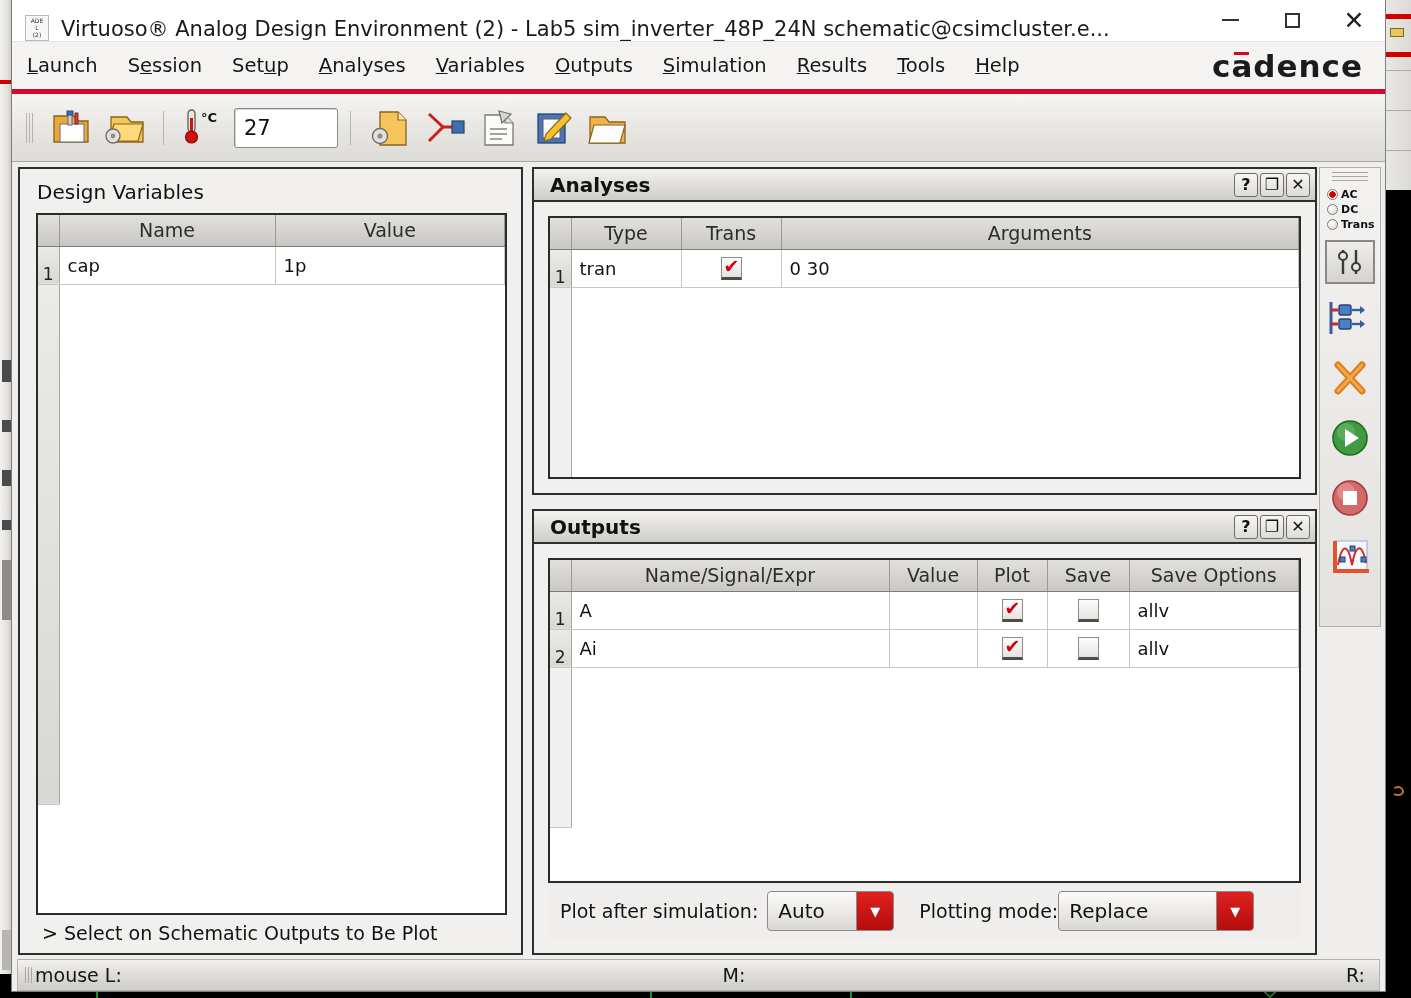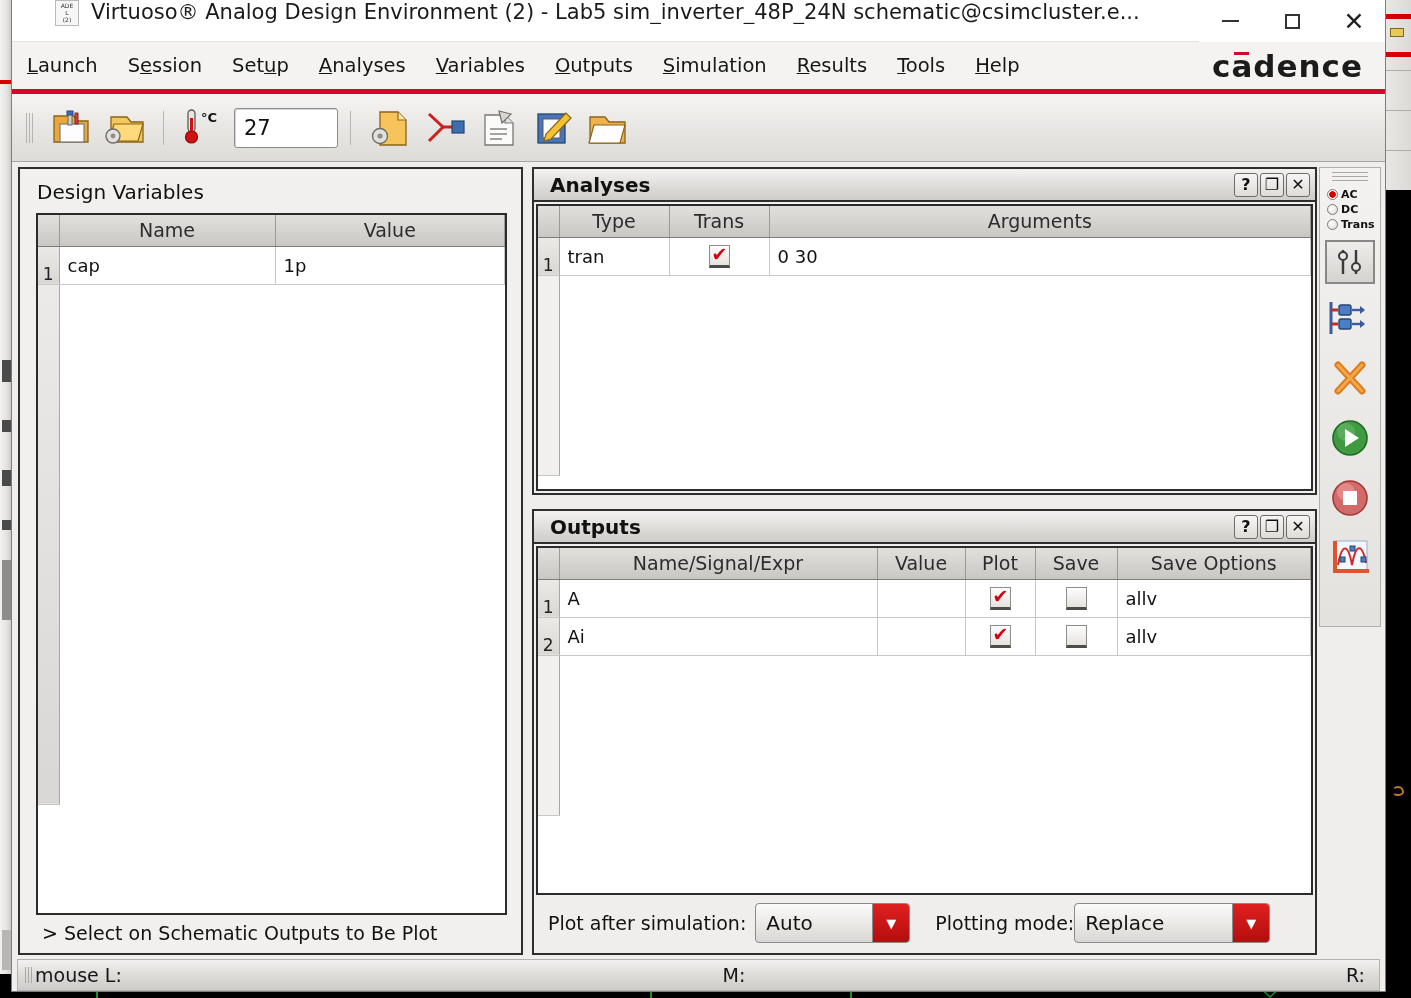--- a/index.html
+++ b/index.html
@@ -37,22 +37,22 @@
 
   
   #ade-window {
     position:absolute; left:11px; top:0; width:1375px; height:992px;
     background:#efeeec;
     border:1px solid #7d7d7d; border-top:none;
     display:flex; flex-direction:column;
   }
   
   #titlebar {
-    height:42px; background:#ffffff; display:flex; align-items:flex-start;
-    border-bottom:1px solid #e3e3e3; flex:none;padding-left:30px;
+    height:42px; background:#ffffff; display:flex; align-items:flex-end;
+    border-bottom:1px solid #e3e3e3; flex:none;
   }
   #app-icon {
     width:24px; height:26px; margin-left:13px; margin-right:12px;
     border:1px solid #b9b9b9; background:#f7f7f7;
     font-size:6px; line-height:7px; color:#333; text-align:center;
     font-family:"DejaVu Sans", sans-serif; padding-top:1px; flex:none;
   }
   #title-text {
     font-size:21px; color:#1a1a1a; white-space:nowrap; overflow:hidden;
     font-family:"DejaVu Sans", sans-serif; letter-spacing:0px;
@@ -146,21 +146,21 @@
     display:flex; align-items:center; border-bottom:2px solid #2e2e2e; flex:none;
   }
   .panel-title { font-size:20px; color:#111; padding-left:16px; font-weight:bold; font-family:"DejaVu Sans", sans-serif;}
   .panel-btns { margin-left:auto; display:flex; gap:2px; padding-right:5px; }
   .pbtn {
     width:24px; height:24px; border:1px solid #6e6c69; border-radius:3px;
     background:linear-gradient(180deg,#f7f6f4,#dedcd8);
     display:flex; align-items:center; justify-content:center;
     font-size:16px; color:#111; font-weight:bold; font-family:"DejaVu Sans", sans-serif;
   }
-  .panel-body { flex:1; background:#f1f0ee; padding:2px; min-height:0; display:flex; flex-direction:column;}
+  .panel-body { flex:1; background:#f1f0ee; padding:14px; min-height:0; display:flex; flex-direction:column;}
   .table-box { border:2px solid #2b2b2b; background:#fff; flex:1; min-height:0; overflow:hidden;}
 
   
   #out-controls { height:56px; display:flex; align-items:center; padding:0 8px 0 12px; flex:none; background:#efeeec;}
   .ctl-label { font-size:19px; color:#111; white-space:nowrap; }
   .combo {
     height:40px; border:1px solid #8a8a8a; border-radius:4px; display:flex; align-items:center;
     background:linear-gradient(180deg,#fbfbfa 0%, #eceae7 50%, #d9d7d3 100%);
     margin-left:9px; overflow:hidden;
   }
@@ -466,21 +466,21 @@
               </tr>
               <tr>
                     <td class="rn" style="background:#f1f0ee;border-right:1px solid #a9a7a4;"></td>
                   <td colspan="5" style="background:#fff;border:none;height:160px;"></td>
                   </tr>
             </tbody>
               </table>
           </div>
           <div id="out-controls">
             <span class="ctl-label">Plot after simulation:</span>
-            <div class="combo" style="width:155px">
+            <div class="combo" style="width:127px">
               <span class="cval">Auto</span>
               <span class="carrow">▼</span>
             </div>
             <span class="ctl-label" style="margin-left:25px">Plotting mode:</span>
             <div class="combo" style="width:196px; margin-left:0">
               <span class="cval">Replace</span>
               <span class="carrow">▼</span>
             </div>
           </div>
         </div>

